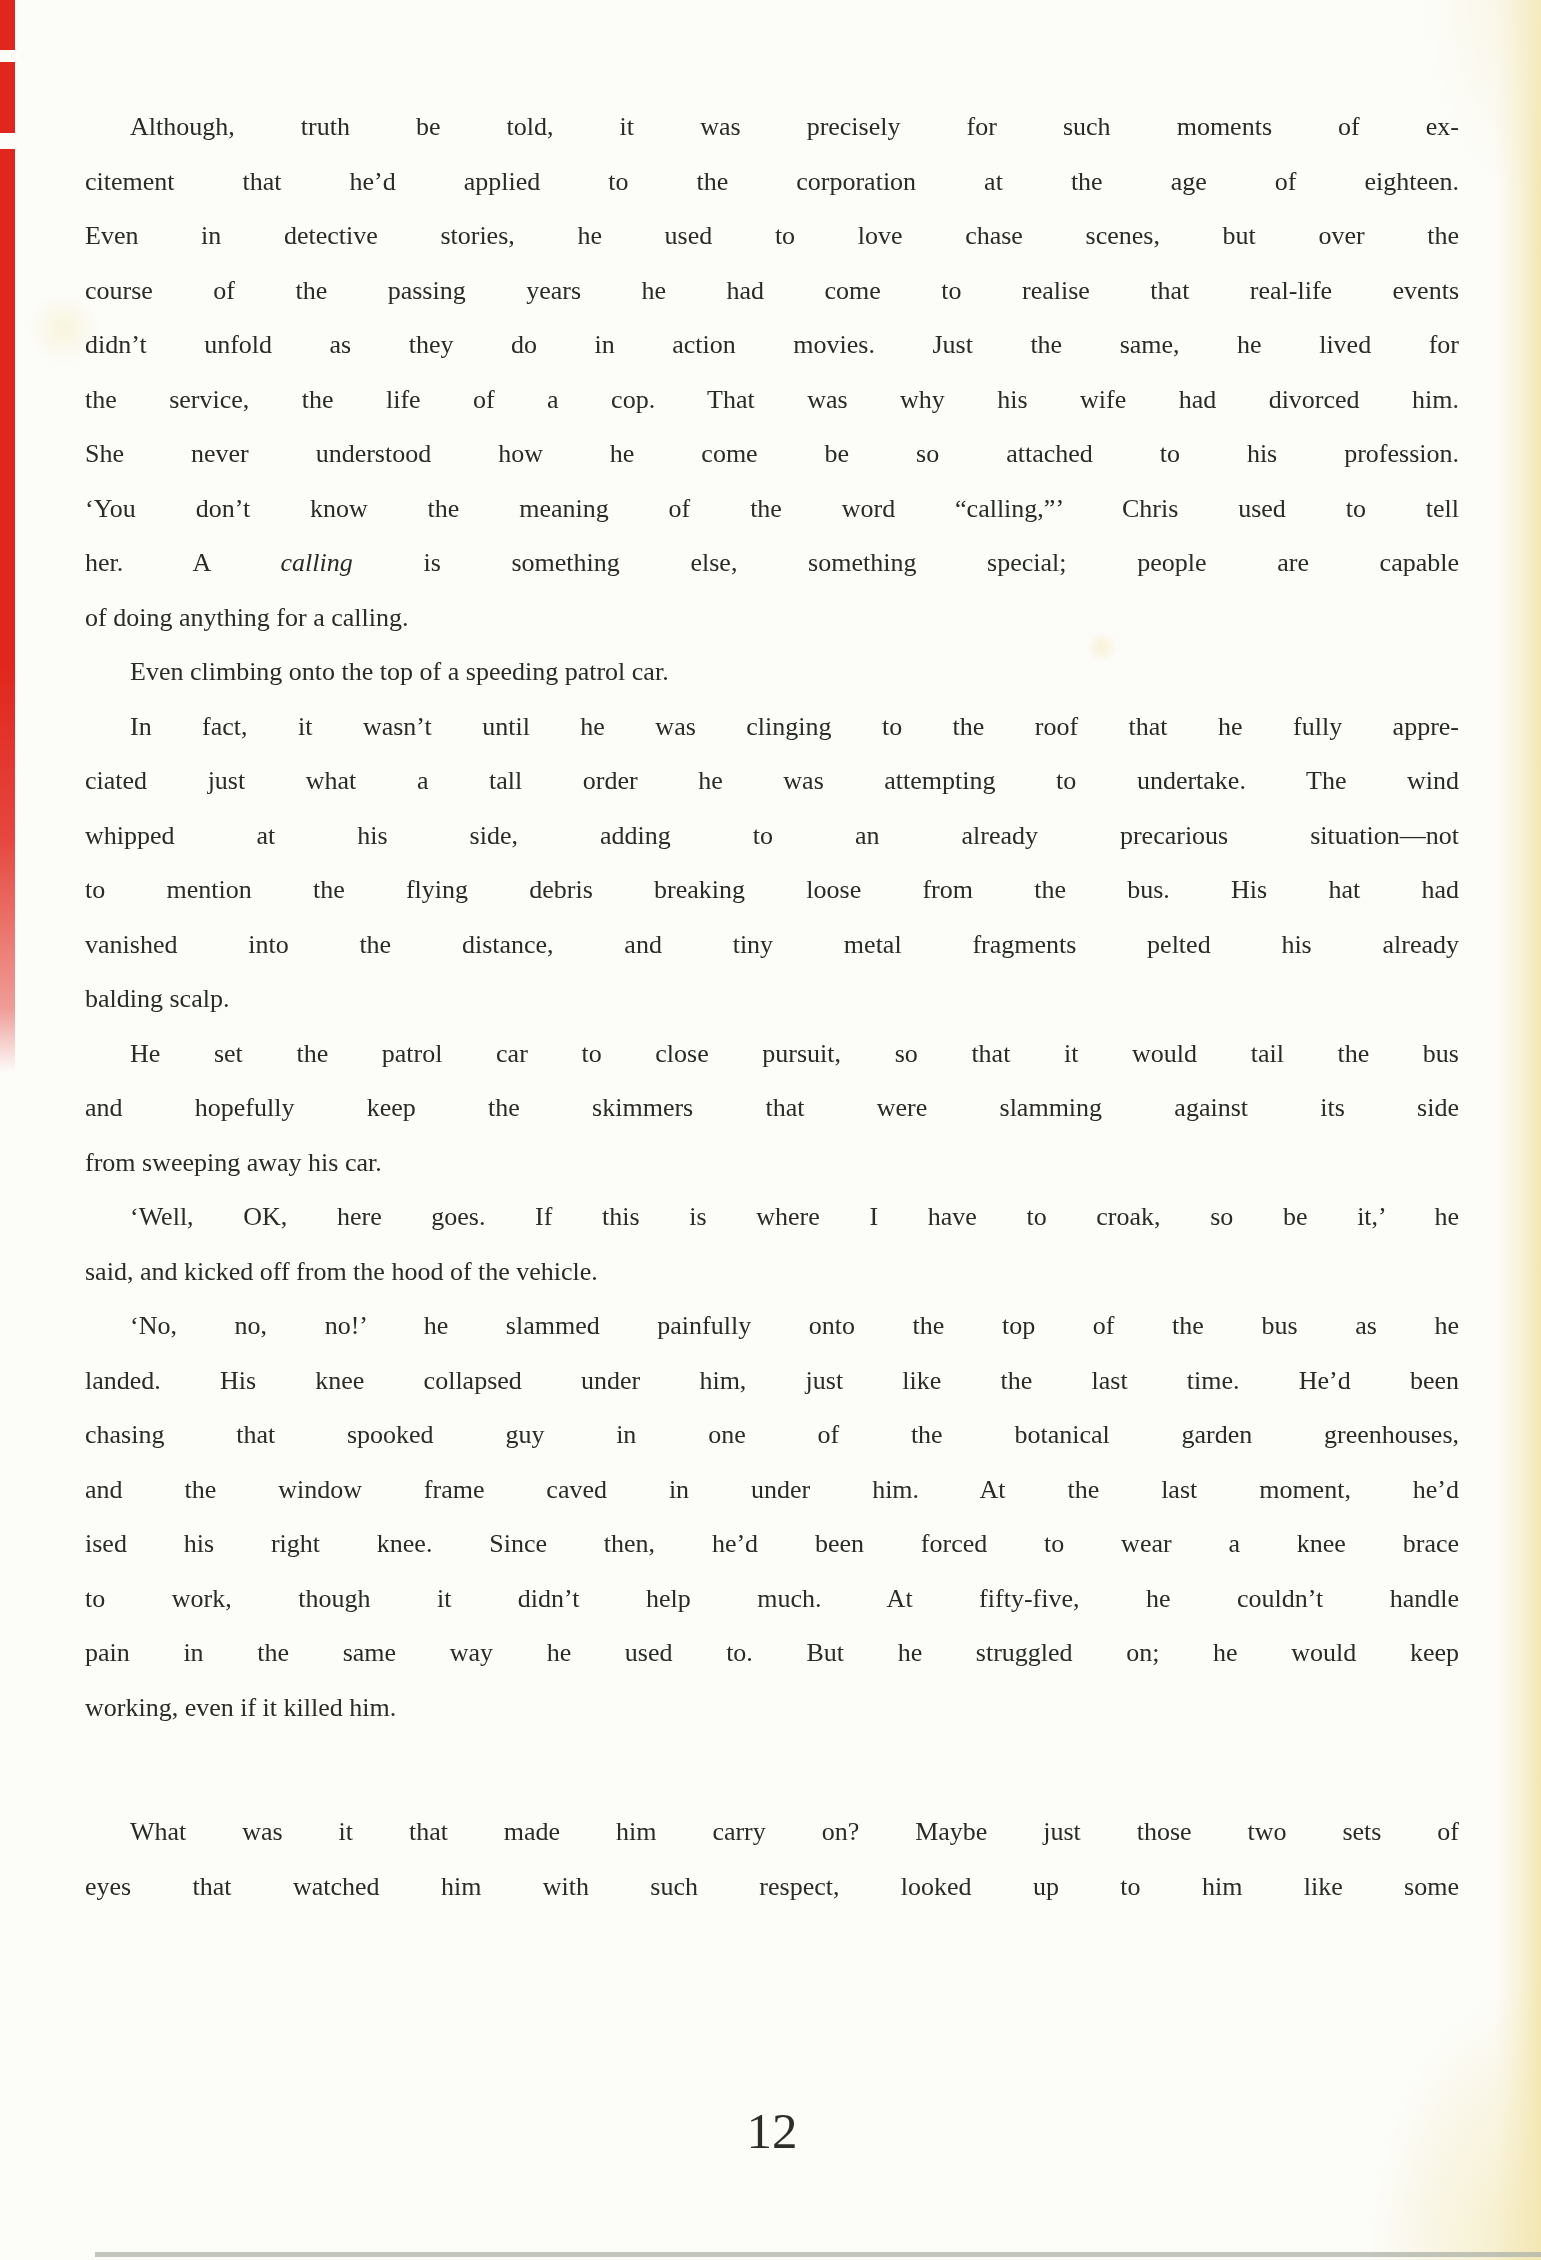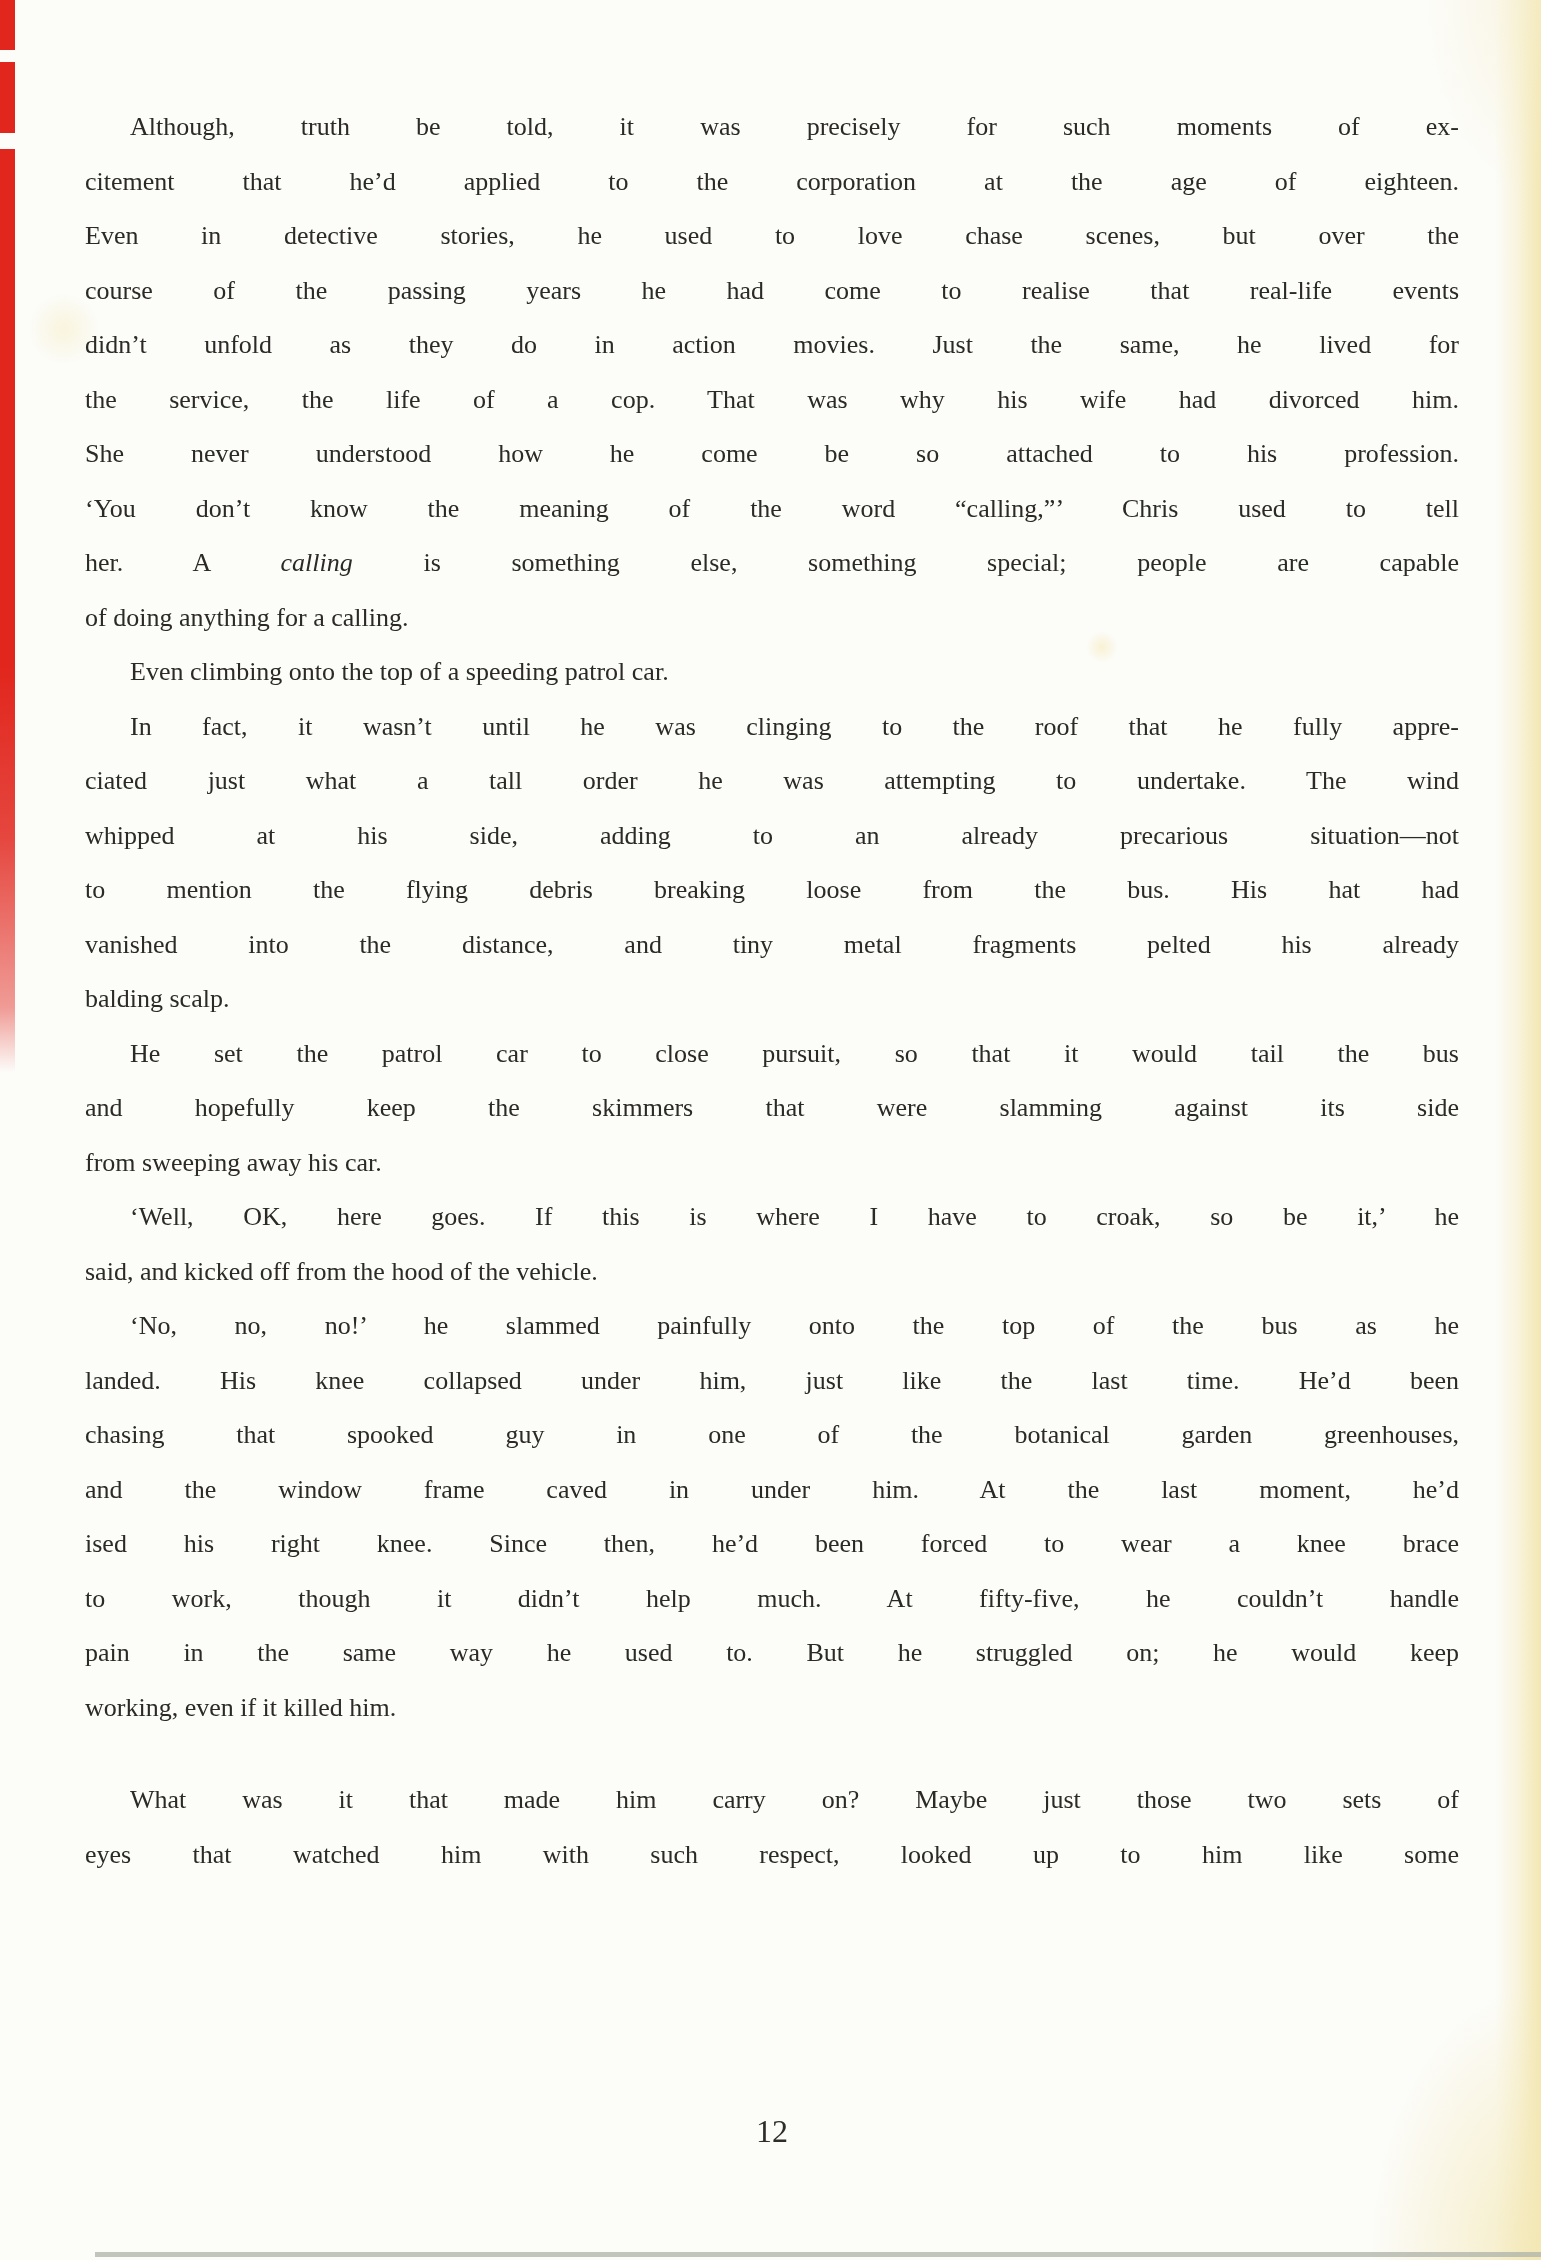--- a/index.html
+++ b/index.html
@@ -38,29 +38,29 @@
   .speck{position:absolute;border-radius:50%;pointer-events:none}
   .speck.s1{left:28px;top:292px;width:72px;height:74px;background:radial-gradient(circle,rgba(246,238,198,.55),rgba(246,238,198,0) 70%)}
   .speck.s2{left:1085px;top:632px;width:34px;height:30px;background:radial-gradient(circle,rgba(246,234,185,.6),rgba(246,234,185,0) 70%)}
 
   
   .page-text{
     position:absolute;left:85px;top:100px;width:1374px;
     font-size:26px;line-height:54.5px;
   }
   .para{margin:0}
-  .para.gap-before{margin-top:38px}
+  .para.gap-before{margin-top:70px}
   .line{text-align:justify;text-align-last:justify}
   .line.last{text-align-last:left}
   .line.first{text-indent:45px}
   .i{font-style:italic}
 
   .pageno{
     position:absolute;left:85px;top:2104px;width:1374px;
-    text-align:center;font-size:32px;line-height:54px;color:#2e2d2a;
+    text-align:center;font-size:51px;line-height:54px;color:#2e2d2a;
   }
 </style>
 </head>
 <body>
 
 <div class="red-stripe"></div>
 <div class="red-gap g1"></div>
 <div class="red-gap g2"></div>
 <div class="edge-right"></div>
 <div class="corner-tr"></div>

